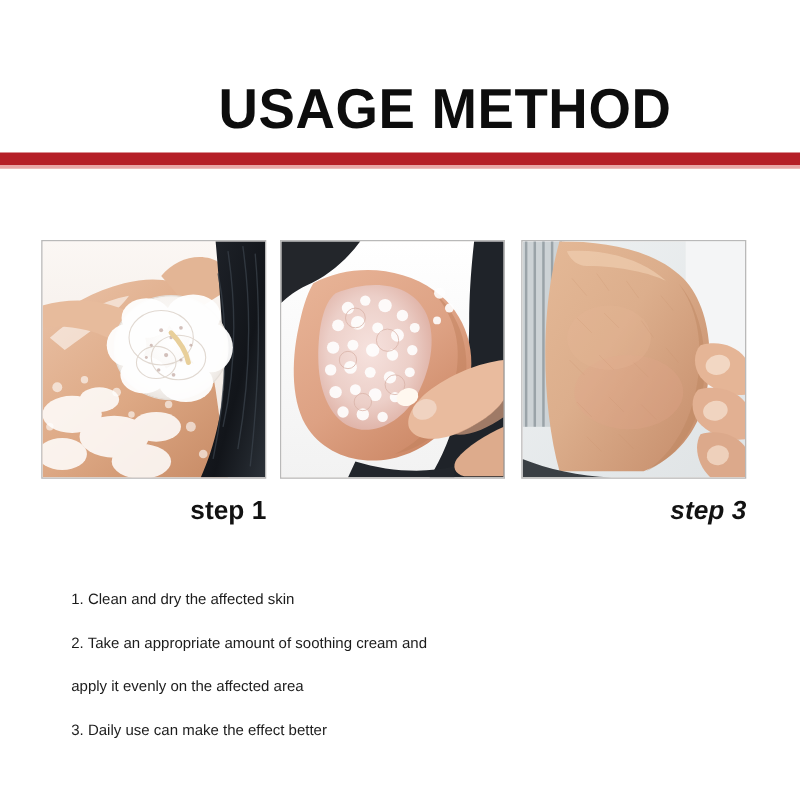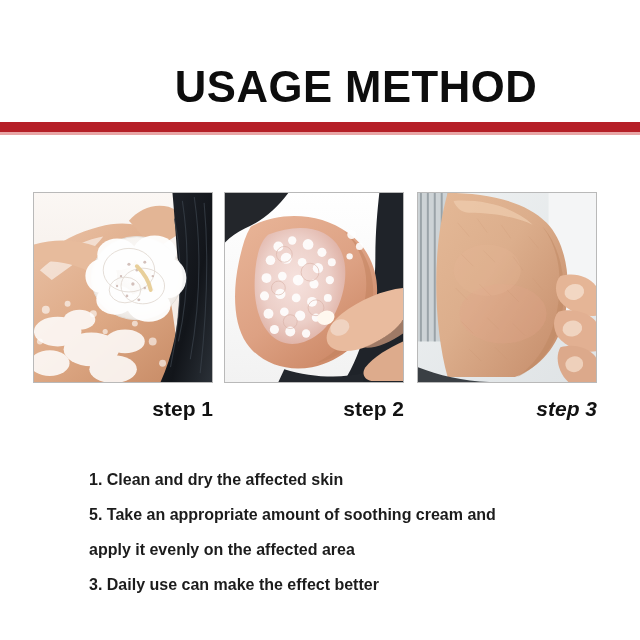--- a/index.html
+++ b/index.html
@@ -123,26 +123,25 @@
 
   
   .instructions {
     position: absolute;
     left: 57px;
     top: 462px;
     width: 560px;
   }
   .instruction-line {
     font-family: "Liberation Sans", sans-serif;
-    font-size: 16px;
+    font-size: 12px;
     color: #1c1c1c;
     line-height: 35px;
     white-space: nowrap;
-    font-weight: bold;
-    margin-left: 32px;
+    font-weight: normal;
   }
 </style>
 </head>
 <body>
 
 <div class="page">
 
   <div class="title-block">
     <h1 class="title">USAGE METHOD</h1>
   </div>
@@ -396,24 +395,23 @@
           <ellipse cx="158" cy="173" rx="9" ry="8" transform="rotate(-10 158 173)" fill="#eed0bb"></ellipse>
 
           <path d="M0,176 C20,184 46,190 72,191 L0,191 Z" fill="#3a3f44"></path>
         </svg>
       </div>
     </div>
   </div>
 
   <div class="step-labels">
     <div class="step-label s1">step 1</div>
-    <div class="step-label s2">step 2</div>
     <div class="step-label s3">step 3</div>
   </div>
 
   <div class="instructions">
     <div class="instruction-line">1. Clean and dry the affected skin</div>
-    <div class="instruction-line">5. Take an appropriate amount of soothing cream and</div>
+    <div class="instruction-line">2. Take an appropriate amount of soothing cream and</div>
     <div class="instruction-line">apply it evenly on the affected area</div>
     <div class="instruction-line">3. Daily use can make the effect better</div>
   </div>
 
 </div>
 
 </body></html>

